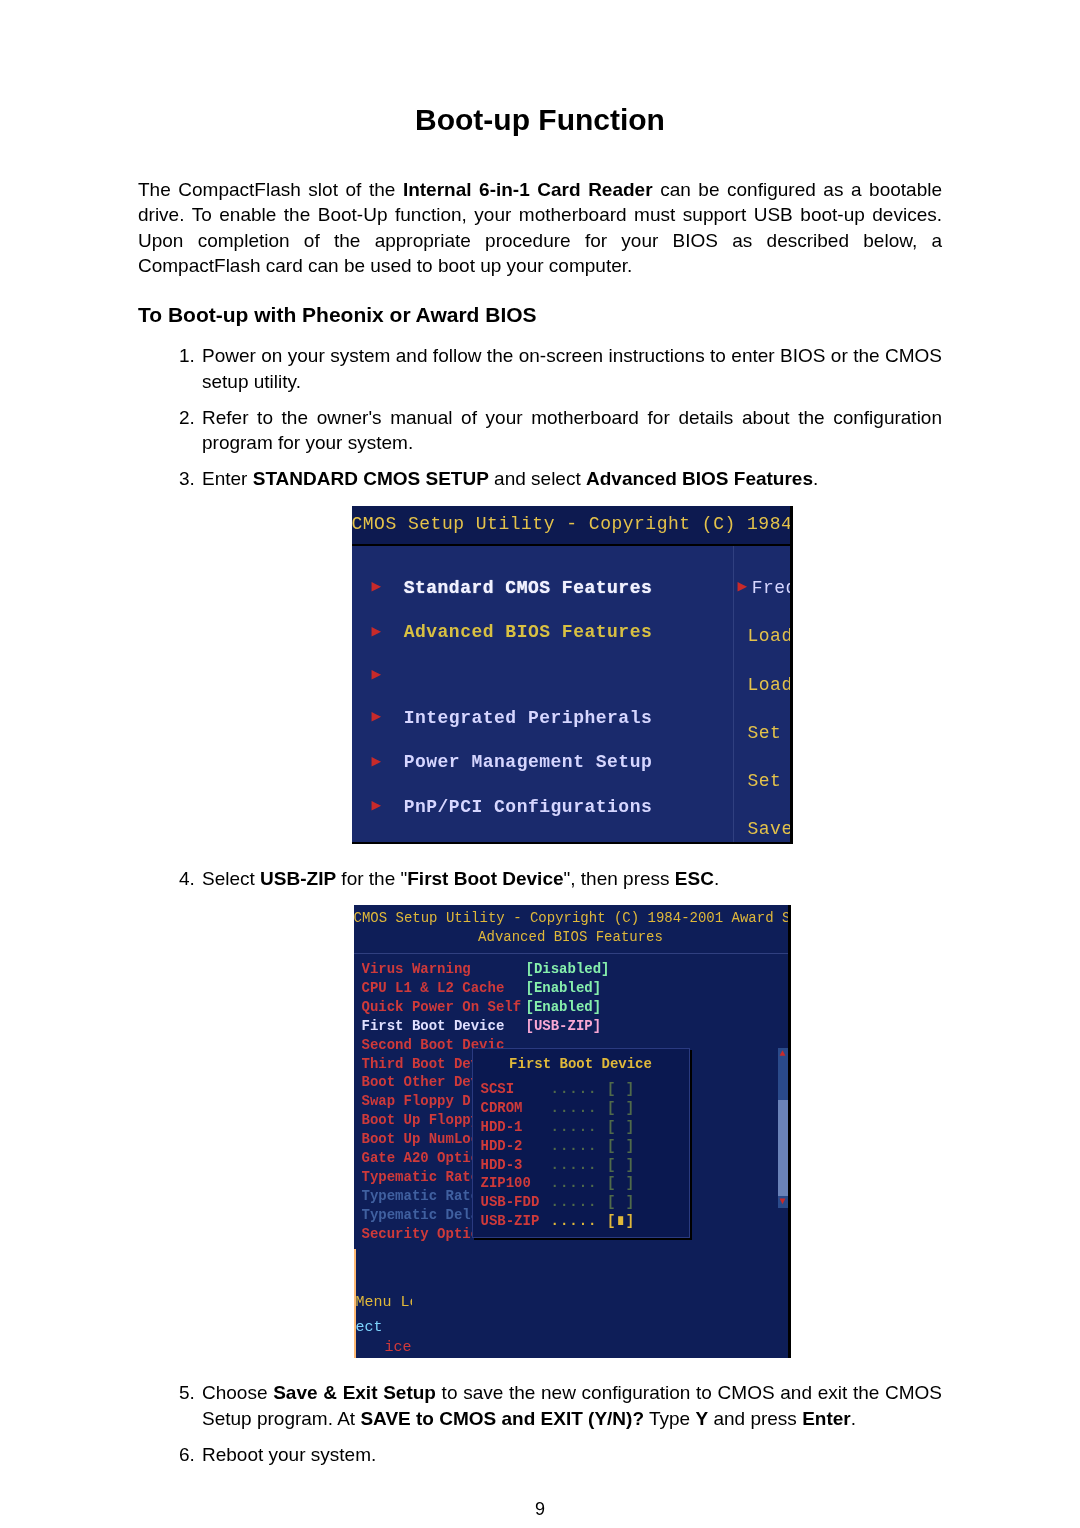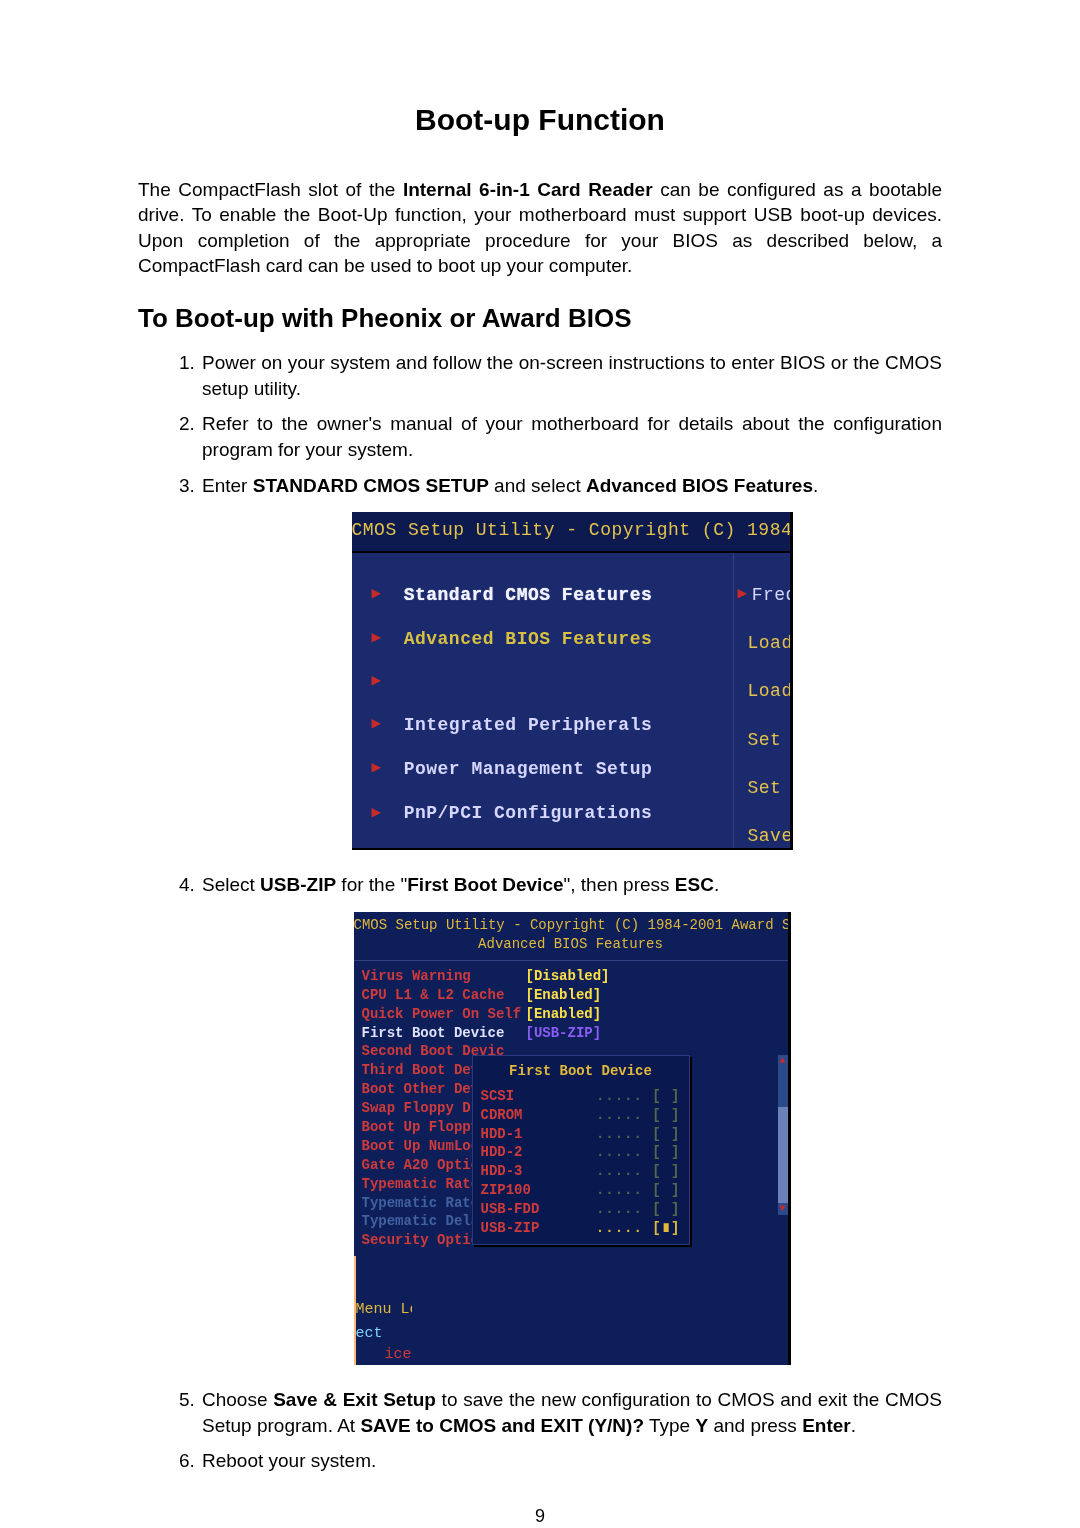--- a/index.html
+++ b/index.html
@@ -19,21 +19,21 @@
     font-size: 30px;
     font-weight: bold;
     text-align: center;
     margin: 0 0 36px 0;
   }
   .intro {
     text-align: justify;
     margin: 0 0 22px 0;
   }
   h2 {
-    font-size: 26px;
+    font-size: 21px;
     font-weight: bold;
     margin: 0 0 14px 0;
   }
   ol {
     margin: 0 0 0 0;
     padding-left: 62px;
     text-align: justify;
   }
   ol li {
     margin-bottom: 10px;
@@ -130,42 +130,42 @@
     width: 56px;
     border-left: 2px solid #fdba74;
     color: #e0b83a;
     overflow: hidden;
     white-space: nowrap;
     font-size: 15px;
     padding-top: 44px;
   }
   .bl { display: flex; }
   .blk { width: 164px; white-space: nowrap; overflow: hidden; color:#cf3a3a;}
-  .blv { color: #fde047; }
+  .blv { color: #86efac; }
   .bl-hl .blk { color:#e0e0ff; }
-  .bl-hl .blv { color:#8b5cf6; }
+  .bl-hl .blv { color:#f9a8d4; }
   .bl-dim .blk { color:#4060a0; }
   .popup {
     position: absolute;
     left: 118px;
     top: 94px;
     width: 200px;
     background: #0a1850;
     border: 1px solid #2a3a80;
     box-shadow: 2px 2px 0 #000;
     padding: 6px 8px 6px 8px;
     color: #cf3a3a;
     font-weight: bold;
   }
   .popup-title {
     color: #e0b83a;
     text-align: center;
     margin-bottom: 6px;
   }
-  .pl { display: flex; justify-content: space-between; }
+  .pl { display: flex; }
   .plk { width: 70px; }
   .plv { color: #506a4a; letter-spacing: 1px; }
   .sbar {
     position: absolute;
     right: 0;
     top: 94px;
     width: 10px;
     height: 160px;
     background: #6a82b8;
   }

